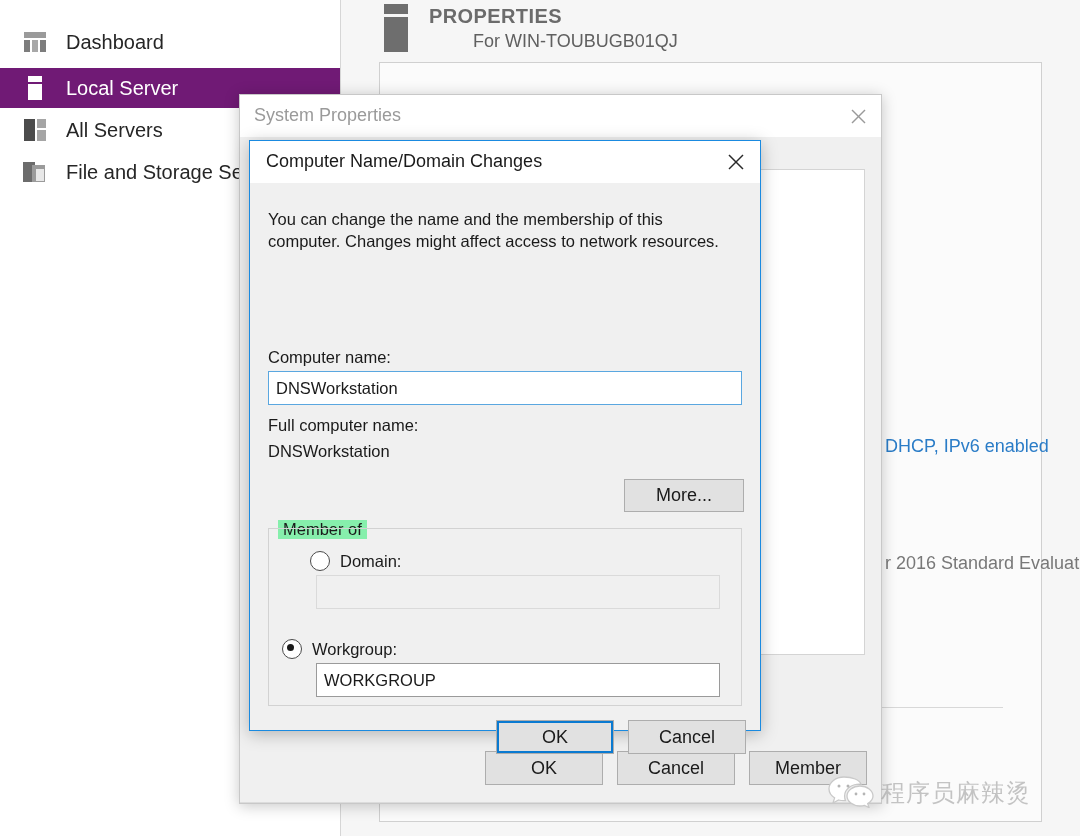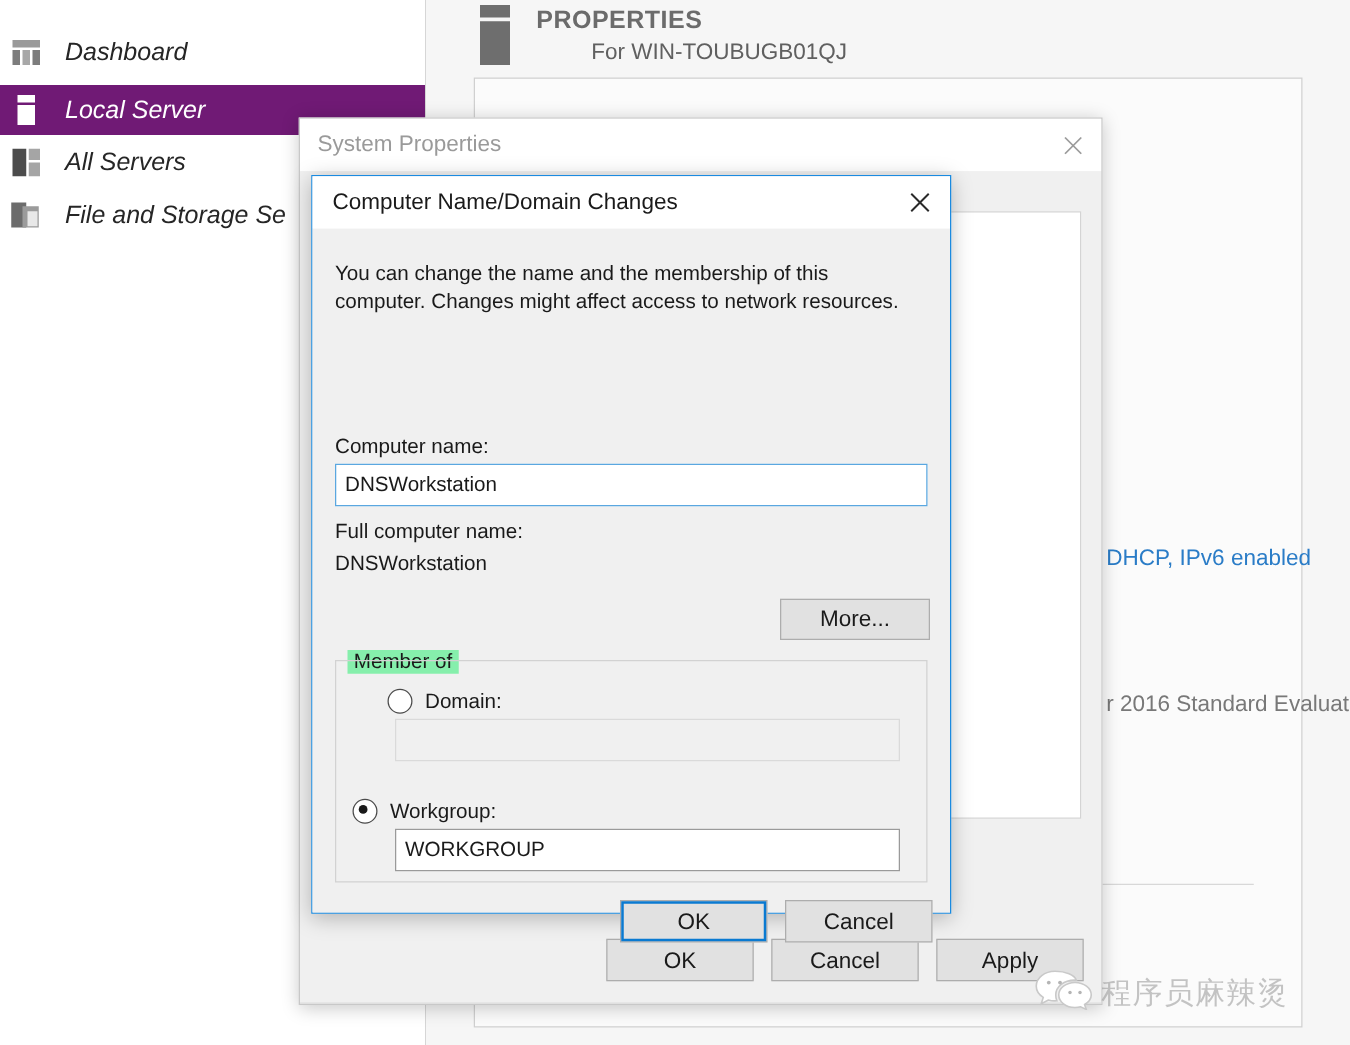--- a/index.html
+++ b/index.html
@@ -30,26 +30,25 @@
     background: #ffffff;
     border-right: 1px solid #d6d6d6;
   }
   .nav-item {
     position: absolute;
     left: 0;
     width: 340px;
     height: 40px;
     display: flex;
     align-items: center;
-    padding-left: 8px;
+    padding-left: 22px;
     box-sizing: border-box;
     font-size: 20px;
     color: #262626;
     cursor: default;
-    font-style: italic;
   }
   .nav-item.selected {
     background: #701a75;
     color: #ffffff;
   }
   .nav-label { margin-left: 18px; white-space: nowrap; }
 
   .nav-icon { width: 26px; height: 26px; position: relative; flex: 0 0 26px; }
 
   
@@ -456,21 +455,21 @@
       </svg>
     </div>
   </div>
 
   <div id="sp-body">
     <div id="sp-content-box"></div>
 
     <div id="sp-buttons">
       <div class="win-btn">OK</div>
       <div class="win-btn">Cancel</div>
-      <div class="win-btn">Apply</div>
+      <div class="win-btn">Member</div>
     </div>
     <div id="sp-bottom-rule"></div>
   </div>
 </div>
 
 <div id="cnd-dialog">
 
   <div id="cnd-titlebar">
     <div id="cnd-title">Computer Name/Domain Changes</div>
     <div id="cnd-close">

